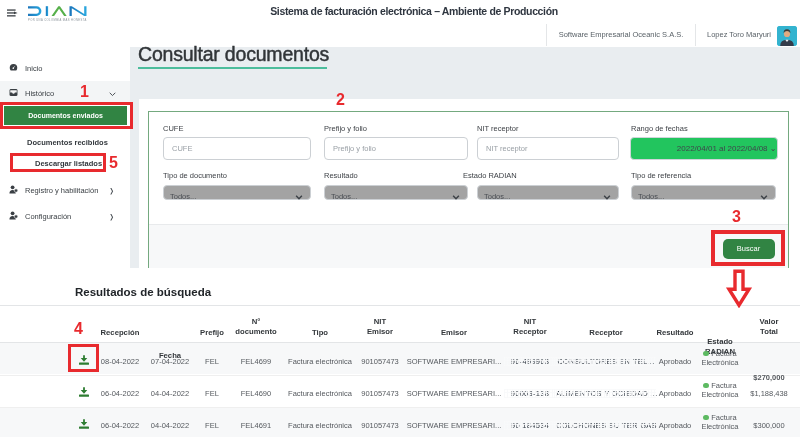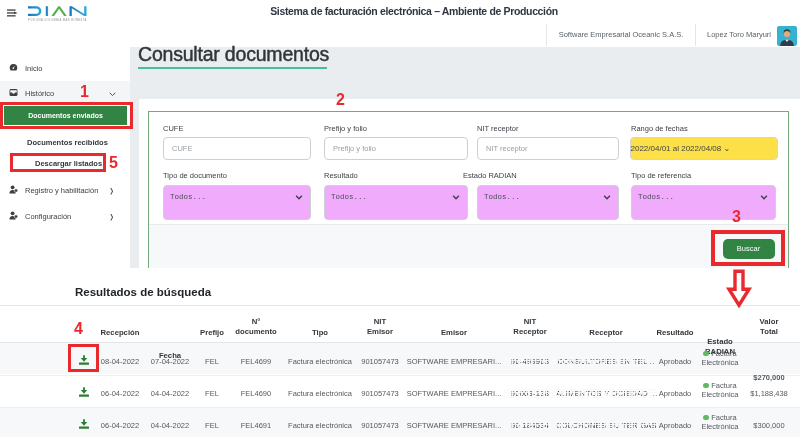--- a/index.html
+++ b/index.html
@@ -13,23 +13,23 @@
 #avatar { top:26px; left:777px; width:20px; height:20px; border-radius:3px; background:#29b8d8; overflow:hidden; }
 
 #grey { left:130px; top:46.5px; width:670px; height:221.5px; background:#e9edf0; }
 #whitepanel { left:138.5px; top:98.5px; width:661.5px; height:169.5px; background:#fff; }
 #h1 { left:138px; top:43px; font-size:19.5px; font-weight:400; color:#313538; -webkit-text-stroke:0.45px #313538; letter-spacing:-0.2px; }
 #underline { left:137.5px; top:67.3px; width:189px; height:2.2px; background:#4cbd9c; }
 
 #card { left:148px; top:110.5px; width:641px; height:157.5px; background:#fff; border:1px solid #74a97f; }
 .flabel { font-size:7.5px; color:#3b3f44; }
 .finput { height:23px; border:1px solid #ccd0d4; border-radius:4px; background:#fff; font-size:7.5px; color:#9aa0a6; line-height:21px; padding-left:8px; }
-.fselect { height:35px; border:1px solid #ccd0d4; border-radius:4px; background:#f0abfc; font-size:7.5px; color:#4a4e54; line-height:22px; padding-left:6px;font-family:Liberation Mono, monospace; }
+.fselect { height:15px; border:1px solid #ccd0d4; border-radius:4px; background:#a3a3a3; font-size:7.5px; color:#4a4e54; line-height:22px; padding-left:6px; }
 .chev { position:absolute; right:7px; top:9px; width:8px; height:5px; }
-#datebox { height:23px; border:1px solid #d0d5da; border-radius:4px; background:#fde047; font-size:8px; color:#3f454b; text-align:left; line-height:21px; }
+#datebox { height:23px; border:1px solid #d0d5da; border-radius:4px; background:#22c55e; font-size:8px; color:#3f454b; text-align:right; line-height:21px; }
 #cardfoot { left:0; top:112px; width:639px; height:44px; background:#f7f8f9; border-top:1px solid #e8eaec; }
 #buscar { left:722.5px; top:238.5px; width:52px; height:20px; background:#318443; border-radius:5px; color:#fff; font-size:7.5px; text-align:center; line-height:20px; }
 
 .mitem { left:0; width:130px; font-size:7.5px; color:#3b4045; }
 .micon { position:absolute; left:9px; top:-1px; width:9px; height:9px; }
 .mtext { position:absolute; left:25px; top:0; }
 .mchev { position:absolute; right:16px; top:0.5px; font-size:6.5px; color:#4a4f55; font-weight:normal; transform:scaleX(0.8); }
 #greenbar { left:4px; top:106px; width:123px; height:19px; background:#318443; color:#fff; font-size:7px; font-weight:bold; text-align:center; line-height:19px; }
 .sub { left:27px; font-size:7.5px; font-weight:bold; color:#33383d; }
 

